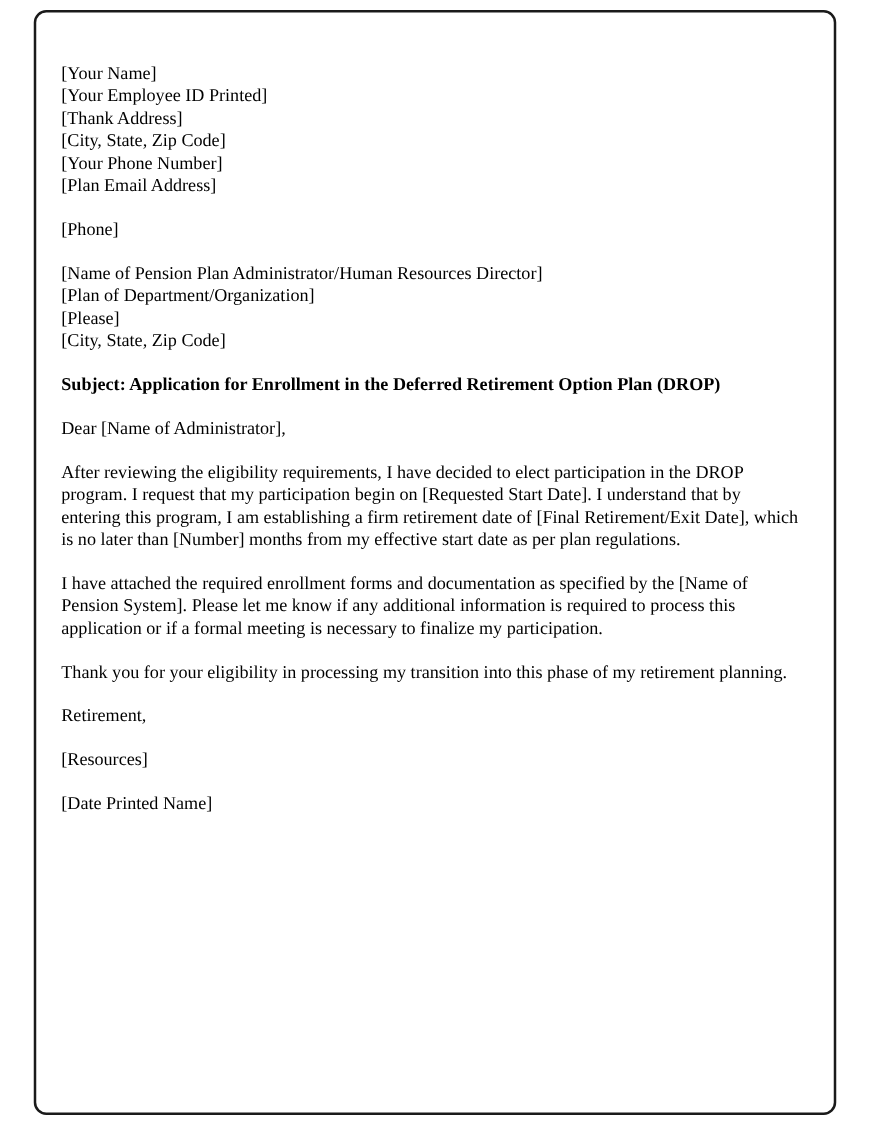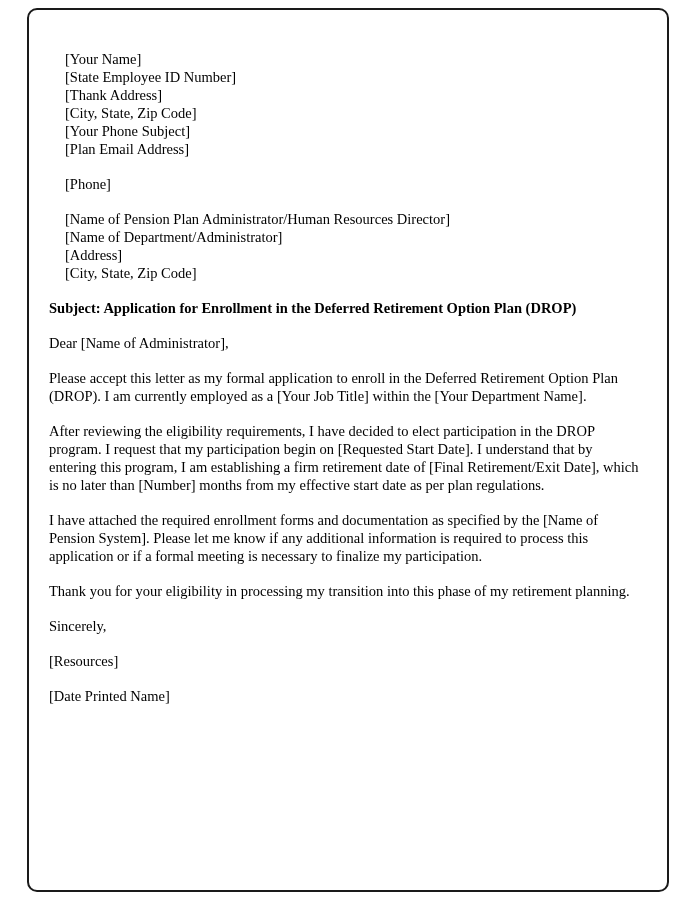--- a/index.html
+++ b/index.html
@@ -32,58 +32,56 @@
     margin: 0 0 17px 0;
   }
   .para {
     margin: 0 0 17px 0;
   }
   .subject {
     font-weight: bold;
   }
   .line {
     white-space: nowrap;
-    margin-left: 16px;
   }
 </style>
 </head>
 <body>
 
 <div class="page-frame">
   <div class="letter">
 
     <div class="block">
       <div class="line">[Your Name]</div>
-      <div class="line">[State Employee ID Number]</div>
+      <div class="line">[Your Employee ID Printed]</div>
       <div class="line">[Thank Address]</div>
       <div class="line">[City, State, Zip Code]</div>
-      <div class="line">[Your Phone Subject]</div>
+      <div class="line">[Your Phone Number]</div>
       <div class="line">[Plan Email Address]</div>
     </div>
 
     <div class="block">
       <div class="line">[Phone]</div>
     </div>
 
     <div class="block">
       <div class="line">[Name of Pension Plan Administrator/Human Resources Director]</div>
-      <div class="line">[Name of Department/Administrator]</div>
-      <div class="line">[Address]</div>
+      <div class="line">[Plan of Department/Organization]</div>
+      <div class="line">[Please]</div>
       <div class="line">[City, State, Zip Code]</div>
     </div>
 
     <div class="block subject">Subject: Application for Enrollment in the Deferred Retirement Option Plan (DROP)</div>
 
     <div class="block">Dear [Name of Administrator],</div>
 
-    <div class="para">Please accept this letter as my formal application to enroll in the Deferred Retirement Option Plan (DROP). I am currently employed as a [Your Job Title] within the [Your Department Name].</div>
     <div class="para">After reviewing the eligibility requirements, I have decided to elect participation in the DROP program. I request that my participation begin on [Requested Start Date]. I understand that by entering this program, I am establishing a firm retirement date of [Final Retirement/Exit Date], which is no later than [Number] months from my effective start date as per plan regulations.</div>
     <div class="para">I have attached the required enrollment forms and documentation as specified by the [Name of Pension System]. Please let me know if any additional information is required to process this application or if a formal meeting is necessary to finalize my participation.</div>
     <div class="para">Thank you for your eligibility in processing my transition into this phase of my retirement planning.</div>
 
-    <div class="block">Sincerely,</div>
+    <div class="block">Retirement,</div>
 
     <div class="block">[Resources]</div>
 
     <div class="block">[Date Printed Name]</div>
 
   </div>
 </div>
 
 </body></html>

